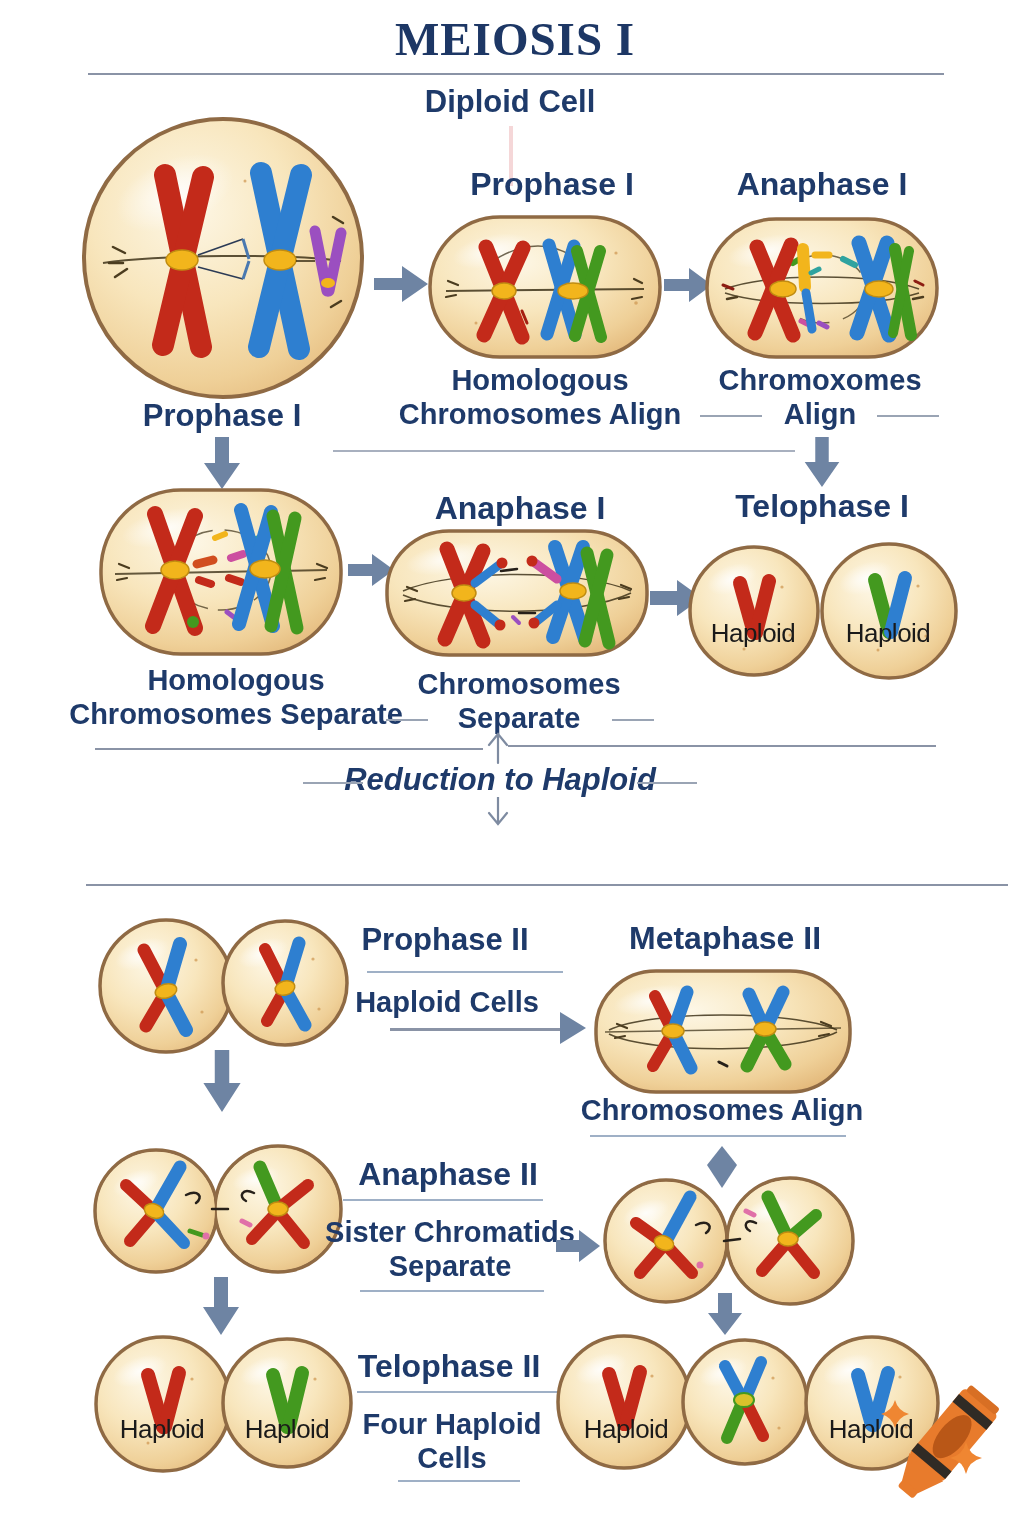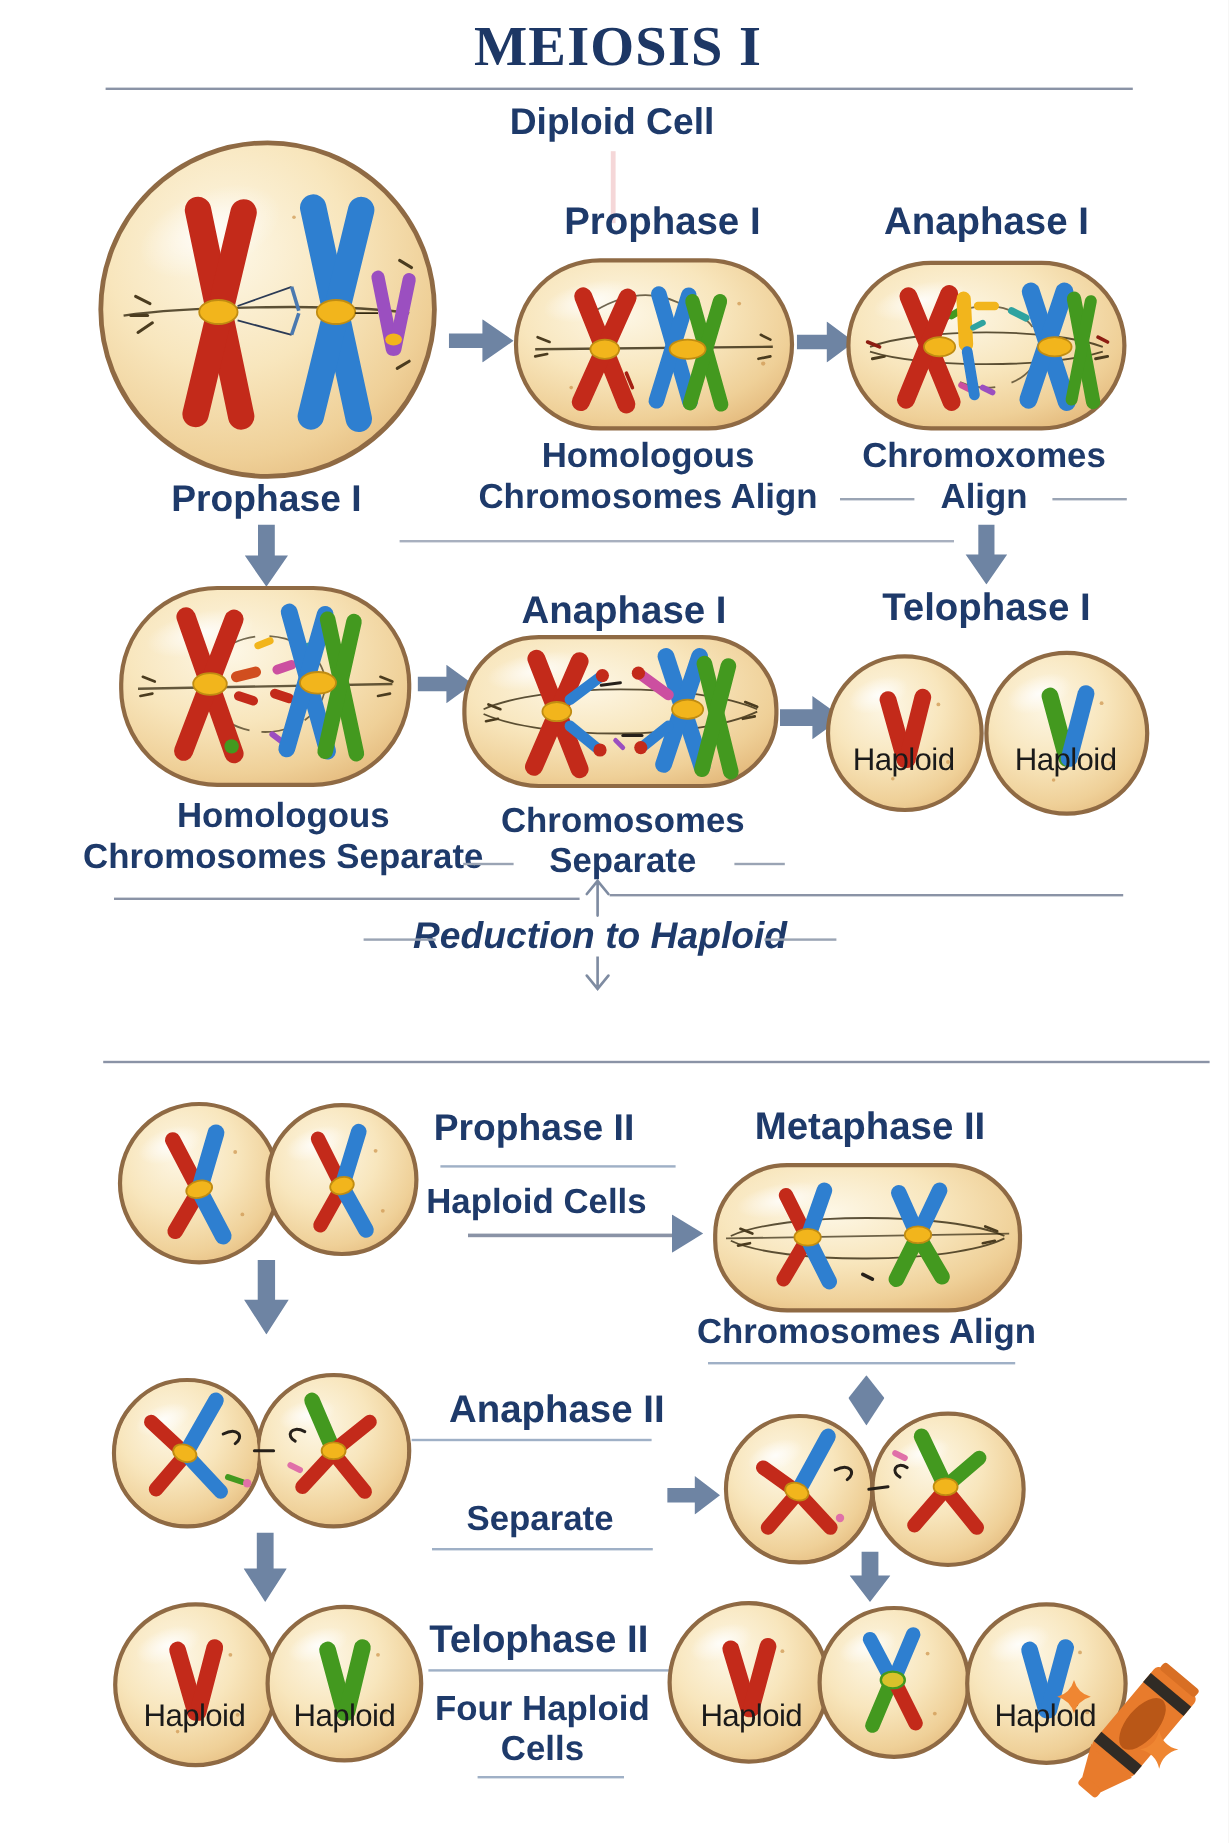--- a/index.html
+++ b/index.html
@@ -409,22 +409,23 @@
     <g fill="none" stroke-linecap="round">
       <path d="M94,58 C106,52 112,60 104,66" stroke="#26201a" stroke-width="2.5"></path>
       <path d="M162,56 C150,50 146,60 154,64" stroke="#26201a" stroke-width="2.5"></path>
       <line x1="120" y1="72" x2="136" y2="72" stroke="#26201a" stroke-width="2.5"></line>
       <line x1="98" y1="94" x2="110" y2="98" stroke="#43991f" stroke-width="5"></line>
       <circle cx="114" cy="99" r="3.5" fill="#e070a8"></circle>
       <line x1="150" y1="84" x2="158" y2="88" stroke="#e070a8" stroke-width="5"></line>
     </g>
   </svg>
 
-  <div class="lbl phase" style="left:448px;top:1158px;margin-left:16px;">Anaphase II</div>
+  <div class="lbl phase" style="left:448px;top:1158px;">Anaphase II</div>
   <div class="uline" style="left:343px;top:1199px;width:200px;"></div>
+  <div class="lbl cap" style="left:450px;top:1218px;">Sister Chromatids</div>
   <div class="lbl cap" style="left:450px;top:1252px;">Separate</div>
   <div class="uline" style="left:360px;top:1290px;width:184px;"></div>
 
   <svg class="cell" style="left:596px;top:1171px;" width="264" height="140" viewBox="0 0 264 140">
     <circle cx="70" cy="70" r="61" fill="url(#cg)" stroke="#8f6a44" stroke-width="3.5"></circle>
     <circle cx="194" cy="70" r="63" fill="url(#cg)" stroke="#8f6a44" stroke-width="3.5"></circle>
     <circle cx="70" cy="70" r="59" fill="url(#cg)"></circle>
     <circle cx="194" cy="70" r="61" fill="url(#cg)"></circle>
     <ellipse cx="50" cy="42" rx="24" ry="12" fill="url(#hg)" transform="rotate(-20 50 42)"></ellipse>
     <ellipse cx="172" cy="40" rx="24" ry="12" fill="url(#hg)" transform="rotate(-15 172 40)"></ellipse>

